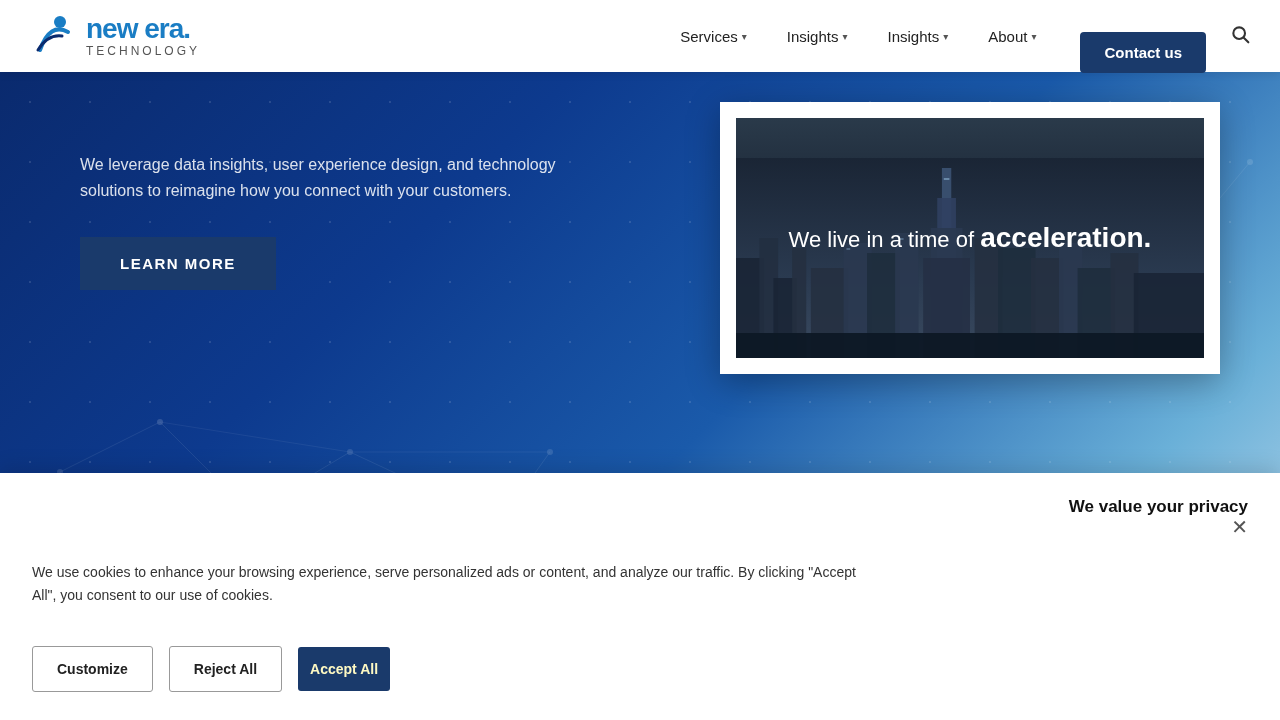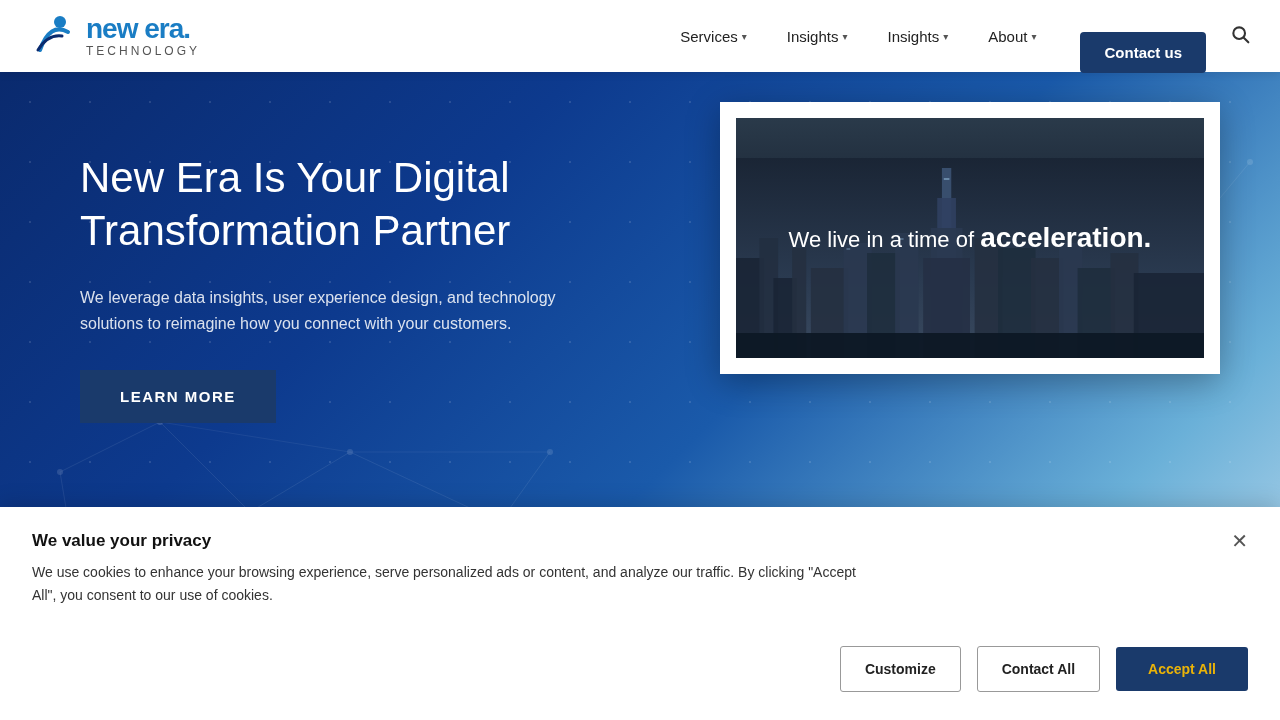--- a/index.html
+++ b/index.html
@@ -118,47 +118,48 @@
     .video-text-bold { font-weight: 900; font-size: 28px; }
 
     
     .cookie-banner {
       position: absolute; bottom: 0; left: 0; right: 0; z-index: 200;
       background: #fff;
       padding: 24px 32px 28px 32px;
       box-shadow: 0 -4px 20px rgba(0,0,0,0.15);
     }
     .cookie-header {
-      display: flex; justify-content: space-between; align-items: center;
-      margin-bottom: 10px;
+      display: flex; justify-content: space-between; align-items: flex-end;
+      margin-bottom: 24px;
+      flex-direction: column;
     }
     .cookie-title {
       font-size: 17px; font-weight: 700; color: #111;
     }
     .cookie-close {
       font-size: 20px; cursor: pointer; color: #555; background: none; border: none;
       line-height: 1;
     }
     .cookie-text {
       font-size: 14px; color: #333; line-height: 1.6;
       max-width: 830px; margin-bottom: 40px;
     }
     .cookie-actions {
-      display: flex; gap: 16px; justify-content: flex-end; align-items: center;
+      display: flex; gap: 16px; align-items: center;
     }
     .btn-customize {
       padding: 14px 24px; border: 1.5px solid #999; background: #fff;
       font-size: 14px; font-weight: 600; cursor: pointer; color: #222; border-radius: 3px;
     }
     .btn-reject {
       padding: 14px 24px; border: 1.5px solid #999; background: #fff;
       font-size: 14px; font-weight: 600; cursor: pointer; color: #222; border-radius: 3px;
     }
     .btn-accept {
-      padding: 14px 32px; background: #1a3a6b; color: #eab308; border: none;
+      padding: 14px 12px; background: #1a3a6b; color: #fef9c3; border: none;
       font-size: 14px; font-weight: 700; cursor: pointer; border-radius: 3px;
     }
   </style>
 </head>
 <body>
 
 <nav>
   <div class="logo-area">
 
     <svg class="logo-icon" viewBox="0 0 48 48" fill="none" xmlns="http://www.w3.org/2000/svg">
@@ -240,21 +241,20 @@
     <line x1="60" y1="400" x2="80" y2="520" stroke="white" stroke-width="0.8" opacity="0.4"></line>
     <line x1="1050" y1="120" x2="1150" y2="80" stroke="white" stroke-width="0.8" opacity="0.4"></line>
     <line x1="1150" y1="80" x2="1200" y2="150" stroke="white" stroke-width="0.8" opacity="0.4"></line>
     <line x1="1200" y1="150" x2="1250" y2="90" stroke="white" stroke-width="0.8" opacity="0.4"></line>
     <line x1="550" y1="380" x2="350" y2="380" stroke="white" stroke-width="0.8" opacity="0.3"></line>
     <line x1="160" y1="350" x2="350" y2="380" stroke="white" stroke-width="0.8" opacity="0.3"></line>
     <line x1="140" y1="580" x2="300" y2="540" stroke="white" stroke-width="0.8" opacity="0.3"></line>
   </svg>
 
   <div class="hero-content">
-    <h1 class="hero-title">New Era Is Your Digital Transformation Partner</h1>
     <p class="hero-subtitle">We leverage data insights, user experience design, and technology solutions to reimagine how you connect with your customers.</p>
     <button class="learn-more-btn">LEARN MORE</button>
   </div>
 
   <div class="video-card">
     <div class="video-thumb">
 
       <svg class="city-silhouette" viewBox="0 0 500 200" xmlns="http://www.w3.org/2000/svg" preserveAspectRatio="none" width="100%" height="200">
 
         <defs>
@@ -308,16 +308,16 @@
 </section>
 
 <div class="cookie-banner">
   <div class="cookie-header">
     <span class="cookie-title">We value your privacy</span>
     <button class="cookie-close">✕</button>
   </div>
   <p class="cookie-text">We use cookies to enhance your browsing experience, serve personalized ads or content, and analyze our traffic. By clicking "Accept All", you consent to our use of cookies.</p>
   <div class="cookie-actions">
     <button class="btn-customize">Customize</button>
-    <button class="btn-reject">Contact All</button>
+    <button class="btn-reject">Reject All</button>
     <button class="btn-accept">Accept All</button>
   </div>
 </div>
 
 </body></html>

